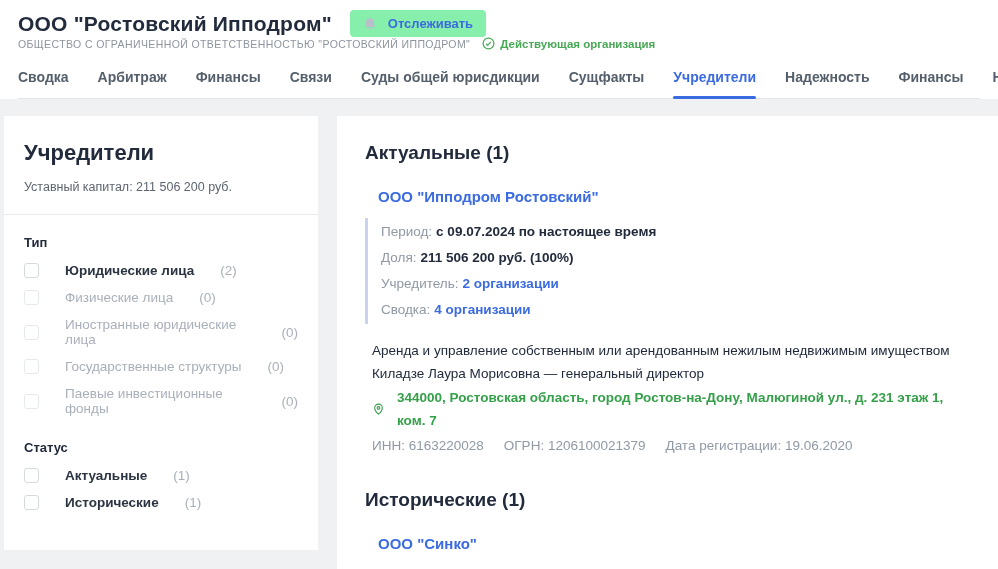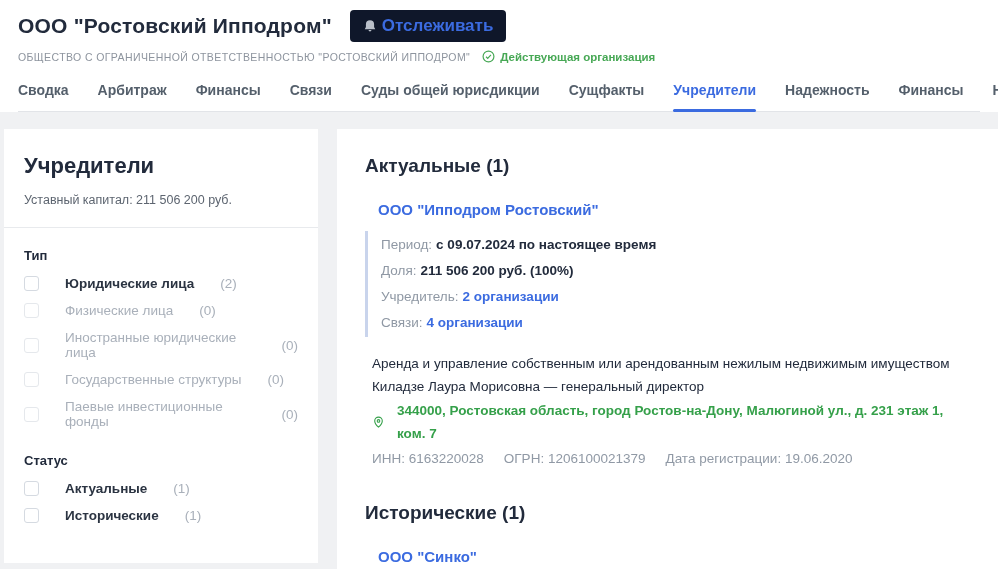--- a/index.html
+++ b/index.html
@@ -8,26 +8,26 @@
     width: 998px; height: 569px; overflow: hidden;
     background: #f0f1f3;
     font-family: "Liberation Sans", sans-serif;
     color: #222b3c;
   }
   
   .header { background:#fff; padding:10px 18px 0 18px; }
   .title-row { display:flex; align-items:center; gap:18px; }
   .page-title { font-size:21px; font-weight:700; margin:0; letter-spacing:.2px; color:#222b3c; }
   .follow-btn {
-    display:inline-flex; align-items:center; gap:5px;
-    background:#0f172a; border:none; border-radius:4px;
+    display:inline-flex; align-items:center; gap:11px;
+    background:#86efac; border:none; border-radius:4px;
     padding:6px 13px; font-family:inherit;
-    font-size:17px; font-weight:700; color:#3b6be0; cursor:pointer;
+    font-size:13px; font-weight:700; color:#3b6be0; cursor:pointer;
   }
-  .subtitle-row { display:flex; align-items:center; gap:12px; margin-top:8px; }
+  .subtitle-row { display:flex; align-items:center; gap:12px; margin-top:0; }
   .subtitle { font-size:10.5px; color:#8d949e; font-weight:500; letter-spacing:.4px; }
   .status-badge { display:inline-flex; align-items:center; gap:5px; color:#47a855; font-size:11.5px; font-weight:600; }
   
   .tabs { display:flex; gap:29px; margin-top:15px; border-bottom:1px solid #e2e4e8; }
   .tab { position:relative; font-size:14px; font-weight:700; color:#545f6b; padding:4px 0 13px 0; cursor:pointer; white-space:nowrap; }
   .tab.active { color:#3b6be0; }
   .tab.active::after { content:""; position:absolute; left:0; right:0; bottom:-1px; height:3px; background:#3b6be0; border-radius:2px; }
   
   .content { display:flex; align-items:flex-start; gap:19px; padding:17px 0 0 4px; }
   
@@ -155,21 +155,21 @@
         <div class="detail-row">
           <span class="detail-label">Период:</span><span class="val-strong">с 09.07.2024 по настоящее время</span>
         </div>
         <div class="detail-row">
           <span class="detail-label">Доля:</span><span class="val-strong">211 506 200 руб. (100%)</span>
         </div>
         <div class="detail-row">
           <span class="detail-label">Учредитель:</span><a class="val-link">2 организации</a>
         </div>
         <div class="detail-row">
-          <span class="detail-label">Связи:</span><a class="val-link">4 организации</a>
+          <span class="detail-label">Сводка:</span><a class="val-link">4 организации</a>
         </div>
       </div>
       <div class="company-info">
         <div>Аренда и управление собственным или арендованным нежилым недвижимым имуществом</div>
         <div>Киладзе Лаура Морисовна — генеральный директор</div>
         <div class="address-row">
           <span class="pin-icon">
             <svg width="13" height="14" viewBox="0 0 24 24" fill="none" stroke="#35a04a" stroke-width="2">
                 <path d="M12 21.5S5 15.4 5 10a7 7 0 0 1 14 0c0 5.4-7 11.5-7 11.5z"></path>
                 <circle cx="12" cy="10" r="2.4"></circle>

